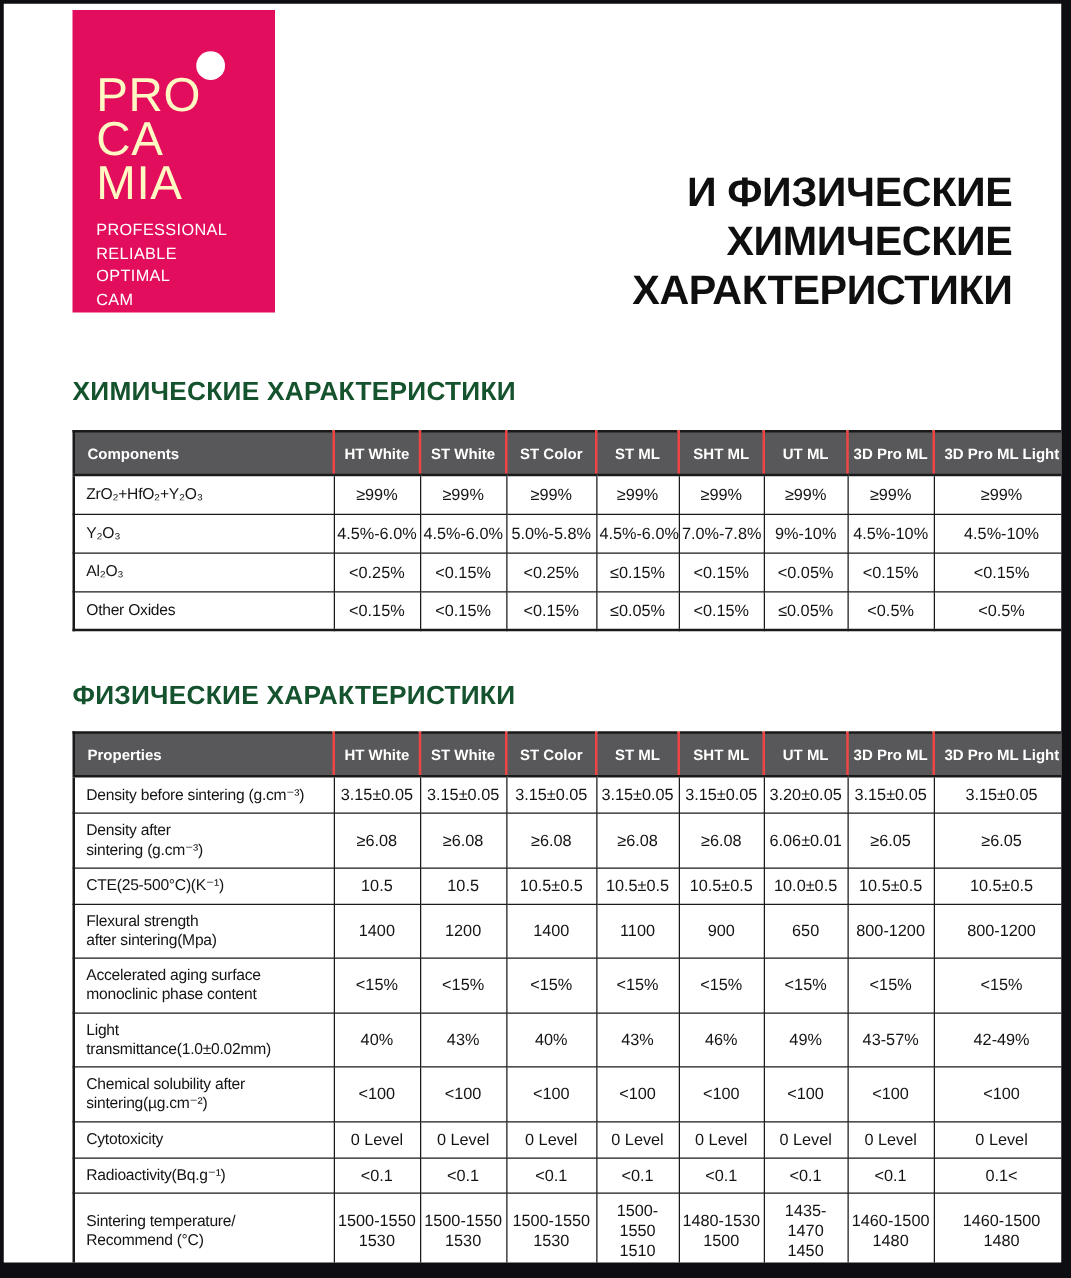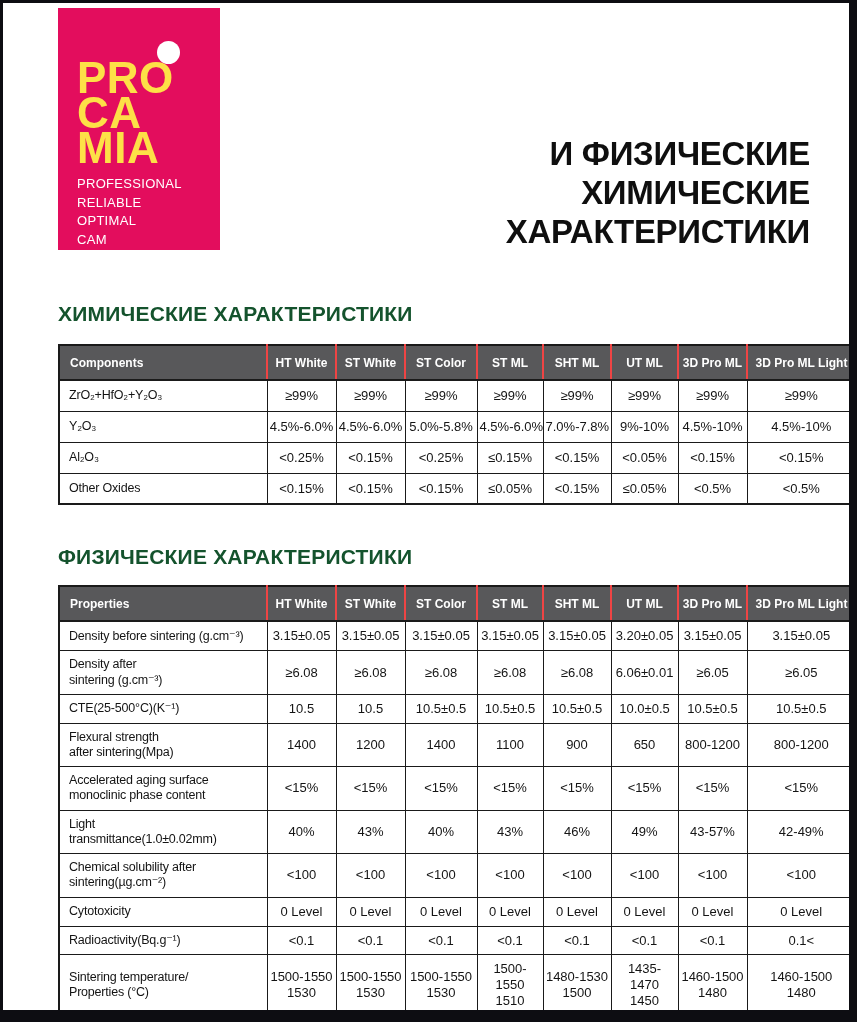--- a/index.html
+++ b/index.html
@@ -50,23 +50,23 @@
   .logo-dot {
     position: absolute;
     left: 99px;
     top: 33px;
     width: 23px;
     height: 23px;
     border-radius: 50%;
     background: #ffffff;
   }
   .logo-word {
-    color: #fde047;
-    font-weight: bold;
-    font-size: 44px;
+    color: #fef9c3;
+    font-weight: normal;
+    font-size: 38px;
     line-height: 35px;
     letter-spacing: 0.5px;
   }
   .logo-tagline {
     margin-top: 10px;
     color: #ffffff;
     font-weight: normal;
     font-size: 13px;
     line-height: 18.5px;
     letter-spacing: 0.3px;
@@ -353,21 +353,21 @@
             <td class="value-cell col2">&lt;0.1</td>
             <td class="value-cell col3">&lt;0.1</td>
             <td class="value-cell col4">&lt;0.1</td>
             <td class="value-cell col5">&lt;0.1</td>
             <td class="value-cell col6">&lt;0.1</td>
             <td class="value-cell col7">&lt;0.1</td>
             <td class="value-cell col8">0.1&lt;</td>
           </tr>
           <tr>
             <td class="label-cell col0">Sintering temperature/
-Properties (°C)</td>
+Recommend (°C)</td>
             <td class="value-cell col1">1500-1550
 1530</td>
             <td class="value-cell col2">1500-1550
 1530</td>
             <td class="value-cell col3">1500-1550
 1530</td>
             <td class="value-cell col4">1500-1550
 1510</td>
             <td class="value-cell col5">1480-1530
 1500</td>

